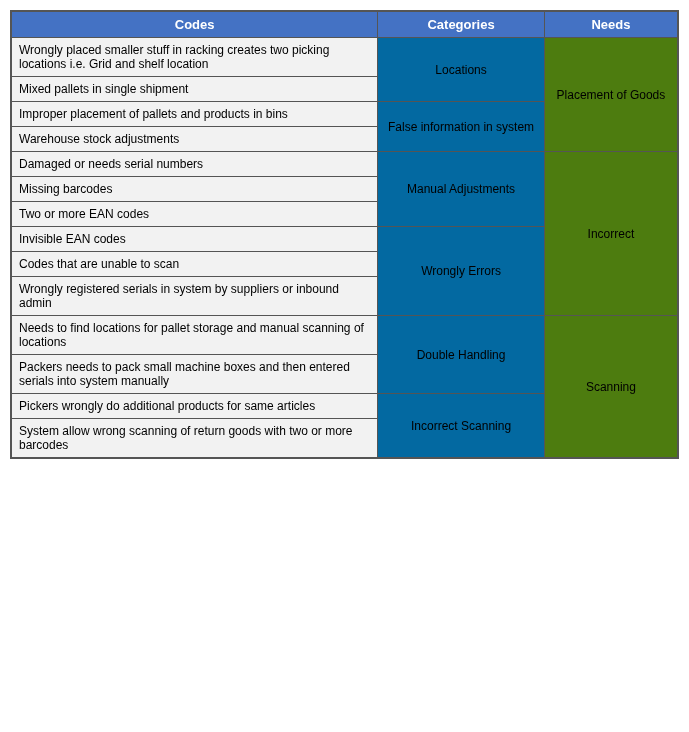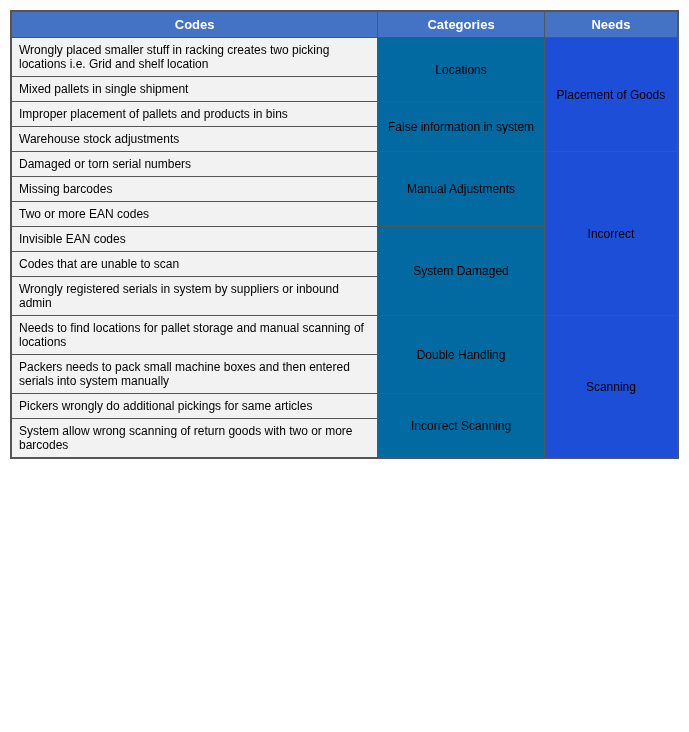--- a/index.html
+++ b/index.html
@@ -40,21 +40,21 @@
       vertical-align: middle;
     }
     td.code-cell {
       background-color: #f2f2f2;
       margin-left: 44px;
     }
     td.category-cell {
       background-color: #0369a1;
     }
     td.theme-cell {
-      background-color: #1d4ed8;
+      background-color: #4d7c0f;
     }
     col.codes-col { width: 55%; }
     col.categories-col { width: 25%; }
     col.themes-col { width: 20%; }
   </style>
 </head>
 <body>
 
 <div class="table-container">
   <table>
@@ -80,50 +80,50 @@
           <td class="code-cell">Mixed pallets in single shipment</td>
         </tr>
         <tr>
           <td class="code-cell">Improper placement of pallets and products in bins</td>
           <td class="category-cell" rowspan="2">False information in system</td>
         </tr>
         <tr>
           <td class="code-cell">Warehouse stock adjustments</td>
         </tr>
         <tr>
-          <td class="code-cell">Damaged or torn serial numbers</td>
+          <td class="code-cell">Damaged or needs serial numbers</td>
           <td class="category-cell" rowspan="3">Manual Adjustments</td>
           <td class="theme-cell" rowspan="6">Incorrect</td>
         </tr>
         <tr>
           <td class="code-cell">Missing barcodes</td>
         </tr>
         <tr>
           <td class="code-cell">Two or more EAN codes</td>
         </tr>
         <tr>
           <td class="code-cell">Invisible EAN codes</td>
-          <td class="category-cell" rowspan="3">System Damaged</td>
+          <td class="category-cell" rowspan="3">Wrongly Errors</td>
         </tr>
         <tr>
           <td class="code-cell">Codes that are unable to scan</td>
         </tr>
         <tr>
           <td class="code-cell">Wrongly registered serials in system by suppliers or inbound admin</td>
         </tr>
         <tr>
           <td class="code-cell">Needs to find locations for pallet storage and manual scanning of locations</td>
           <td class="category-cell" rowspan="2">Double Handling</td>
           <td class="theme-cell" rowspan="4">Scanning</td>
         </tr>
         <tr>
           <td class="code-cell">Packers needs to pack small machine boxes and then entered serials into system manually</td>
         </tr>
         <tr>
-          <td class="code-cell">Pickers wrongly do additional pickings for same articles</td>
+          <td class="code-cell">Pickers wrongly do additional products for same articles</td>
           <td class="category-cell" rowspan="2">Incorrect Scanning</td>
         </tr>
         <tr>
           <td class="code-cell">System allow wrong scanning of return goods with two or more barcodes</td>
         </tr>
       </tbody>
   </table>
 </div>
 
 </body></html>

